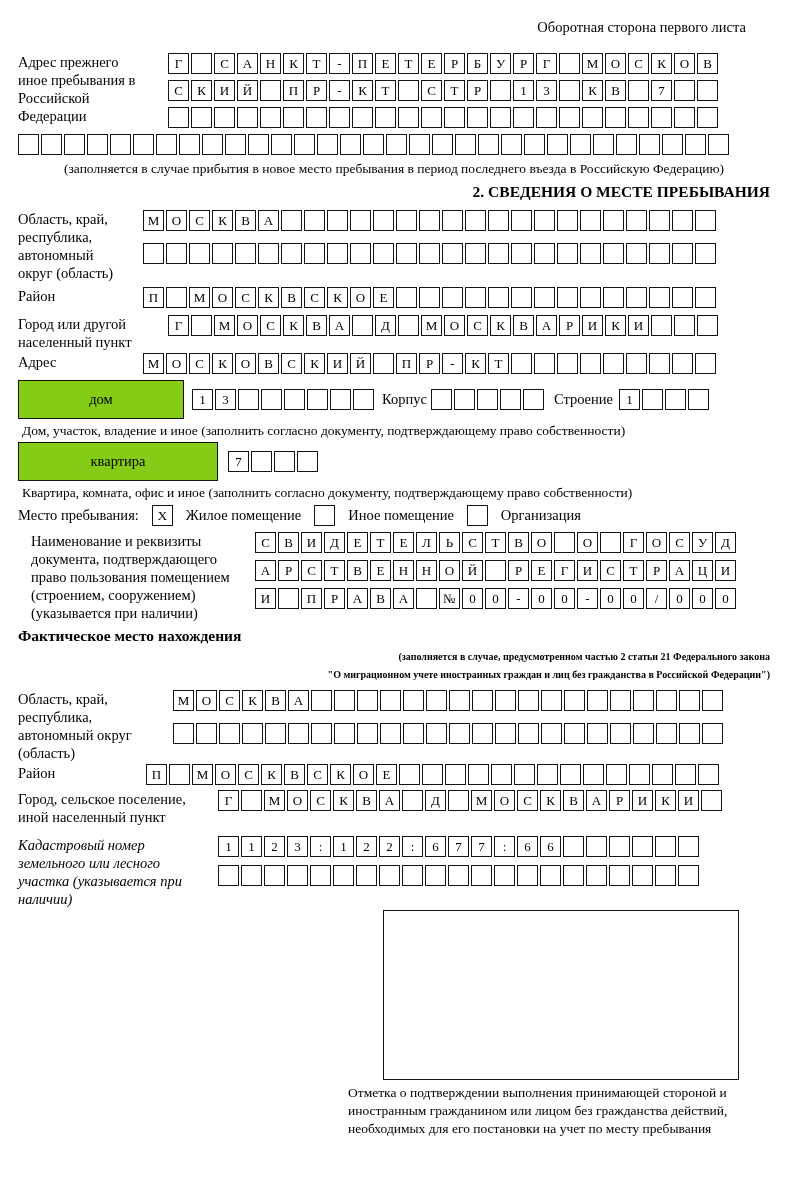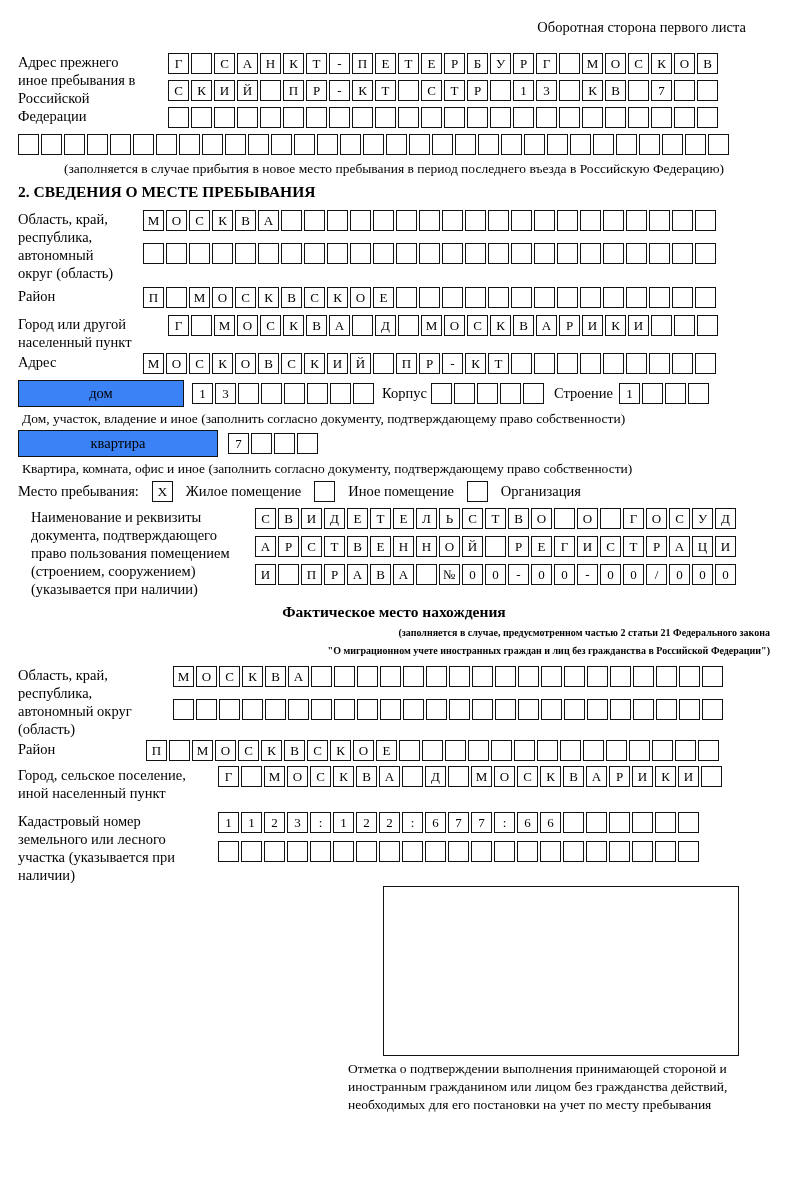--- a/index.html
+++ b/index.html
@@ -31,57 +31,57 @@
 
   .lb-prev   { flex:0 0 150px; padding-right:20px; }
   .lb-obl    { flex:0 0 125px; padding-right:20px; }
   .lb-raion  { flex:0 0 125px; padding-right:10px; }
   .lb-city   { flex:0 0 150px; padding-right:18px; }
   .lb-street { flex:0 0 125px; padding-right:10px; }
   .lb-doc    { flex:0 0 224px; padding-right:22px; }
   .lb-obl2   { flex:0 0 155px; padding-right:22px; }
   .lb-raion2 { flex:0 0 128px; padding-right:10px; }
   .lb-city2  { flex:0 0 200px; padding-right:12px; }
-  .lb-kad    { flex:0 0 200px; padding-right:28px; }
+  .lb-kad    { flex:0 0 200px; padding-right:28px;font-style:italic; }
 
   .m-prev { margin-top:16px; }
   .row-full { margin-top:6px; }
   .note-center { text-align:center; font-size:13.5px; line-height:17px; }
   .note-left { font-size:13.5px; line-height:17px; padding-left:4px; }
   .note-prev { margin-top:5px; }
-  .sec-title { text-align:left; font-weight:bold; font-size:15.5px; line-height:20px; margin-top:5px; }
+  .sec-title { text-align:right; font-weight:bold; font-size:15.5px; line-height:20px; margin-top:5px; }
   .blk-obl { margin-top:8px; }
   .blk-raion { margin-top:5px; }
   .blk-city { margin-top:7px; }
   .blk-street { margin-top:2px; }
 
   .dom-row { display:flex; align-items:center; margin-top:6px; }
   .label-box {
-    border:1.5px solid #131313; height:27px;
+    border:1.5px solid #131313; height:39px;
     display:flex; align-items:center; justify-content:center;
-    font-size:14.5px; background:#3b82f6;
+    font-size:14.5px; background:#84cc16;
   }
   .dom-box { width:166px; }
   .kv-box  { width:200px; }
   .inline-lbl { font-size:14.5px; }
   .note-dom { margin-top:3px; }
   .kv-row { display:flex; align-items:center; margin-top:3px; }
   .note-kv { margin-top:3px; }
 
   .stay-row { display:flex; align-items:center; gap:13px; margin-top:4px; }
   .checkbox {
     flex:0 0 21px; width:21px; height:21px;
     border:1.5px solid #131313;
     display:flex; align-items:center; justify-content:center;
     font-size:13.5px; background:#fff;
   }
   .stay-note { width:400px; margin-left:170px; text-align:center; font-size:13.5px; line-height:17px; margin-top:2px; }
 
   .blk-doc { margin-top:6px;margin-left:13px; }
-  .fact-title { text-align:center; font-weight:bold; font-size:15.5px; line-height:20px; margin-top:4px; }
+  .fact-title { font-weight:bold; font-size:15.5px; line-height:20px; margin-top:4px; }
   .fact-note { margin-top:2px; font-size:10px; line-height:18px; text-align:right;font-weight:bold; }
   .blk-obl2 { margin-top:6px; }
   .blk-raion2 { margin-top:2px; }
   .blk-city2 { margin-top:5px; }
   .blk-kad { margin-top:10px; }
 
   .stamp-box {
     margin-top:2px; margin-left:365px;
     width:356px; height:170px;
     border:1.5px solid #131313; background:#fff;

